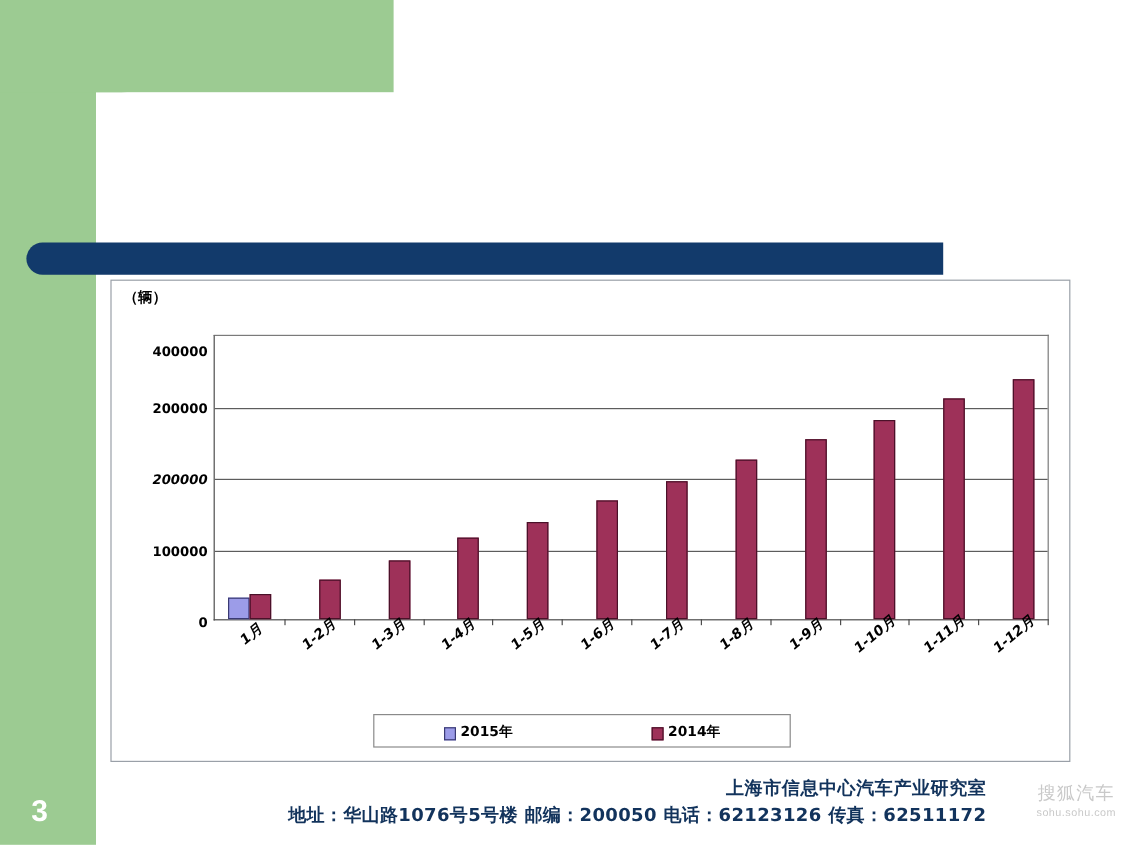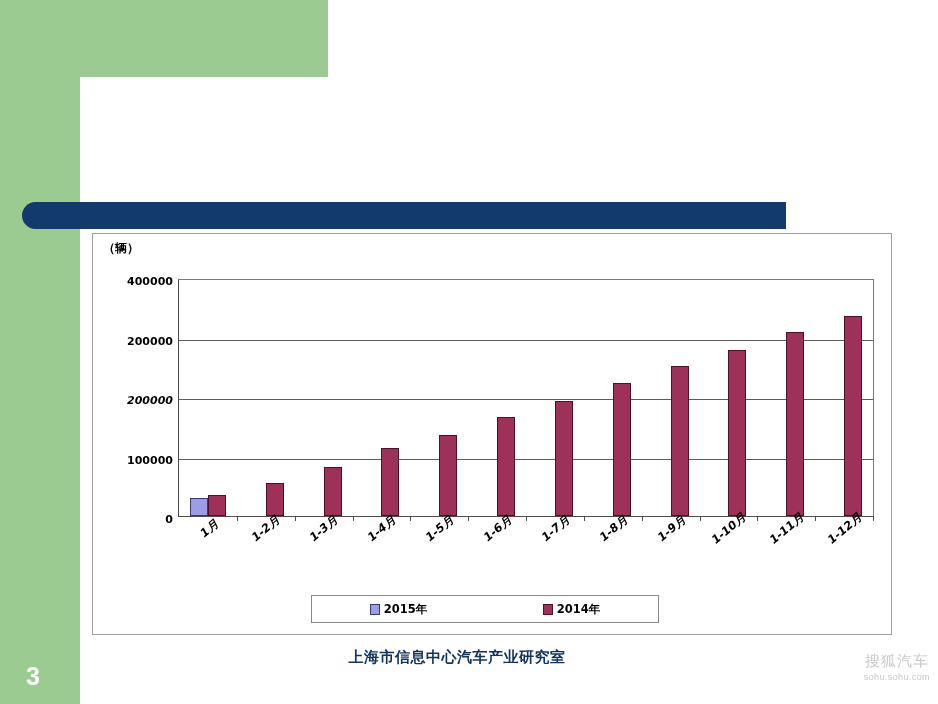--- a/index.html
+++ b/index.html
@@ -125,33 +125,33 @@
     font-family:"DejaVu Sans","Liberation Sans",sans-serif;
   }
 
   
   .legend{
     position:absolute;left:218px;top:361px;width:348px;height:28px;
     border:1px solid #8a8a8a;background:#fff;
     display:flex;align-items:center;justify-content:space-around;
     box-sizing:border-box;
   }
-  .legend-item{display:flex;align-items:center;gap:4px;}
+  .legend-item{display:flex;align-items:flex-end;gap:4px;}
   .legend-swatch{width:8px;height:9px;border:1px solid #2a2a4f;display:inline-block;}
   .legend-swatch.y2015{background:#9c9ce8;border-color:#3a3a73;}
   .legend-swatch.y2014{background:#9e3159;border-color:#4a1129;}
   .legend-label{
     font-size:11.5px;font-weight:bold;color:#000;
     font-family:"DejaVu Sans","Liberation Sans",sans-serif;
   }
 
   
   .footer{
     position:absolute;left:92px;top:648px;width:730px;
-    text-align:center;color:#12335c;
+    text-align:right;color:#12335c;
   }
   .footer-line1{
     font-size:15px;font-weight:bold;letter-spacing:0.5px;
     font-family:"DejaVu Sans","Liberation Sans",sans-serif;
   }
   .footer-line2{
     font-size:15px;font-weight:bold;margin-top:3px;letter-spacing:0.3px;
     font-family:"DejaVu Sans","Liberation Sans",sans-serif;
   }
 
@@ -188,21 +188,21 @@
           </div>
           <div class="gridline" style="top: 178.5px;">
             <div class="ytick-label">100000</div>
           </div>
           <div class="gridline" style="top: 119px; font-style: italic;">
             <div class="ytick-label">200000</div>
           </div>
           <div class="gridline" style="top: 59.5px;">
             <div class="ytick-label">200000</div>
           </div>
-          <div class="gridline" style="top: 0px; border-top-color: transparent;">
+          <div class="gridline" style="top: 12px; border-top-color: transparent;">
             <div class="ytick-label">400000</div>
           </div>
         </div>
       <div id="xticks">
           <div class="xtick" style="left: 8.33333%;"></div>
           <div class="xtick" style="left: 16.6667%;"></div>
           <div class="xtick" style="left: 25%;"></div>
           <div class="xtick" style="left: 33.3333%;"></div>
           <div class="xtick" style="left: 41.6667%;"></div>
           <div class="xtick" style="left: 50%;"></div>
@@ -312,20 +312,21 @@
       <div class="legend-item">
         <span class="legend-swatch y2014"></span>
         <span class="legend-label">2014年</span>
       </div>
     </div>
 
   </div>
 
   <div class="footer">
     <div class="footer-line1">上海市信息中心汽车产业研究室</div>
+    <div class="footer-line2">地址：华山路1076号5号楼  邮编：200050 电话：62123126 传真：62511172</div>
   </div>
 
   <div class="watermark">
     <div class="wm-name">搜狐汽车</div>
     <div class="wm-url">sohu.sohu.com</div>
   </div>
 
 </div>
 
 </body></html>

